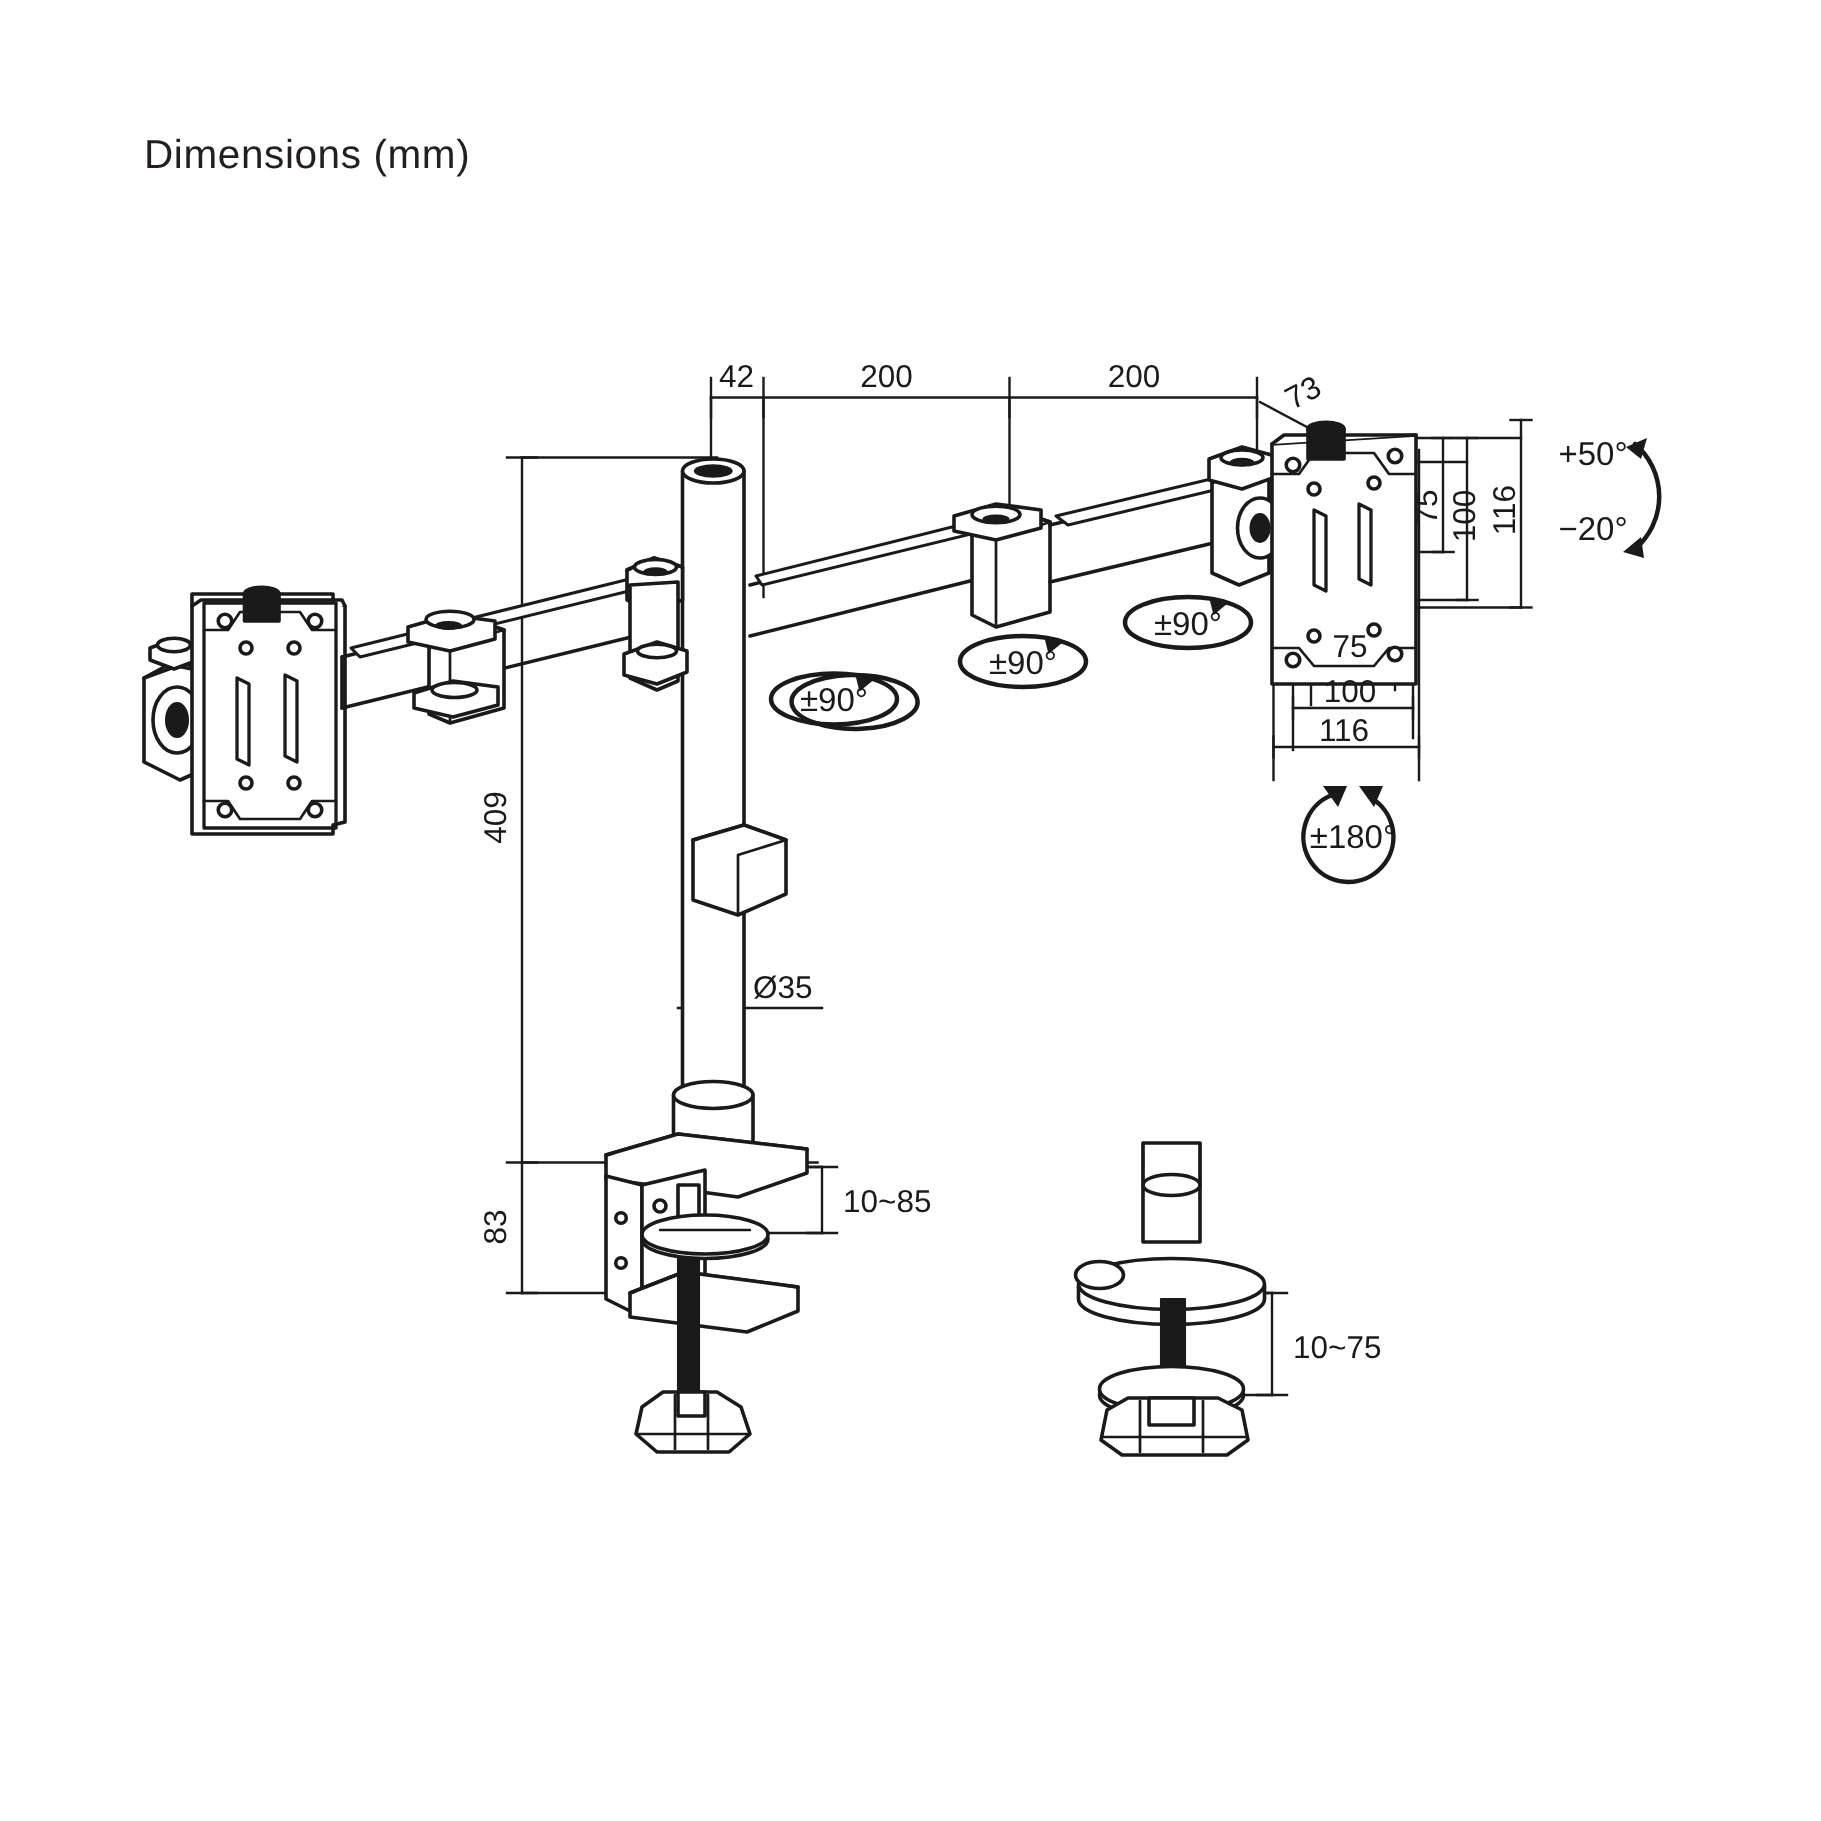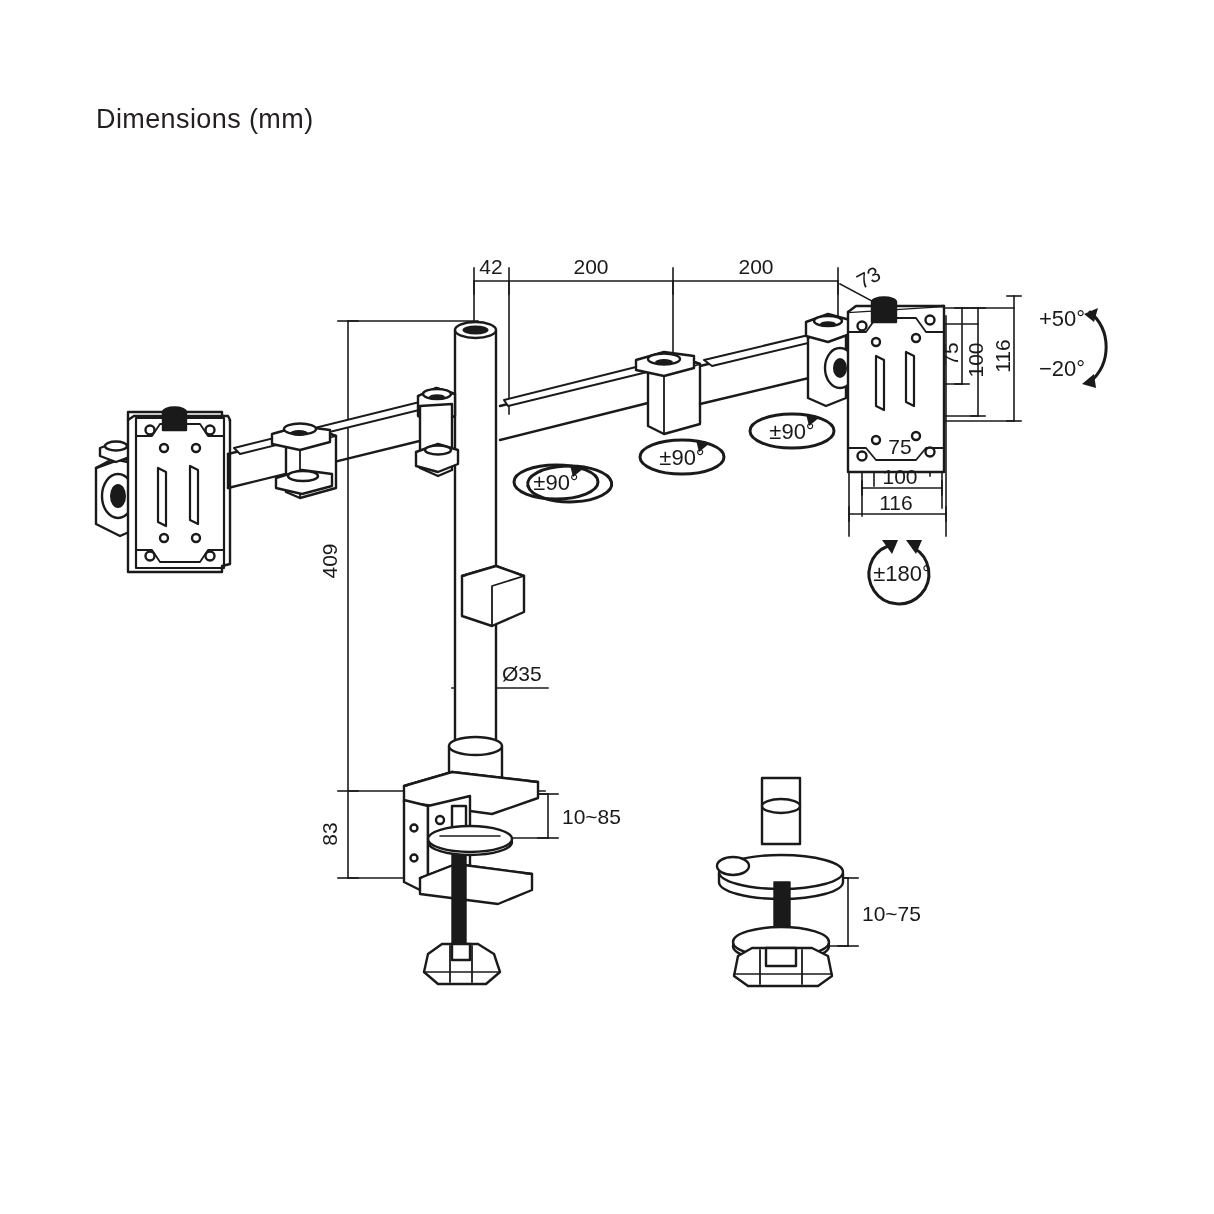--- a/index.html
+++ b/index.html
@@ -13,21 +13,20 @@
     font-family: "Liberation Sans", sans-serif;
     color: #1a1a1a;
     overflow: hidden;
     position: relative;
   }
   #page {
     position: relative;
     width: 1214px;
     height: 926px;
     background: #ffffff;
-    margin-top: 16px;
   }
   #title {
     position: absolute;
     left: 96px;
     top: 88px;
     font-size: 27px;
     font-weight: 400;
     letter-spacing: 0.4px;
     color: #231f20;
     white-space: nowrap;

